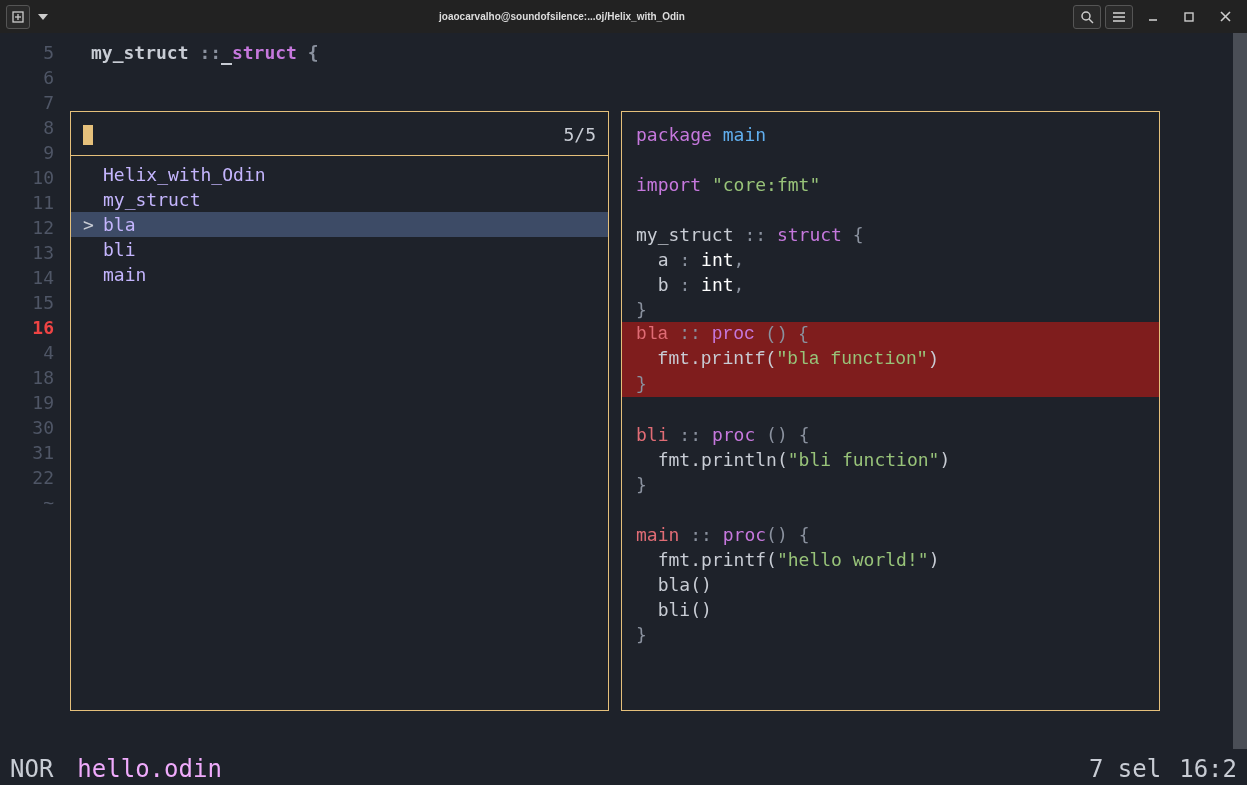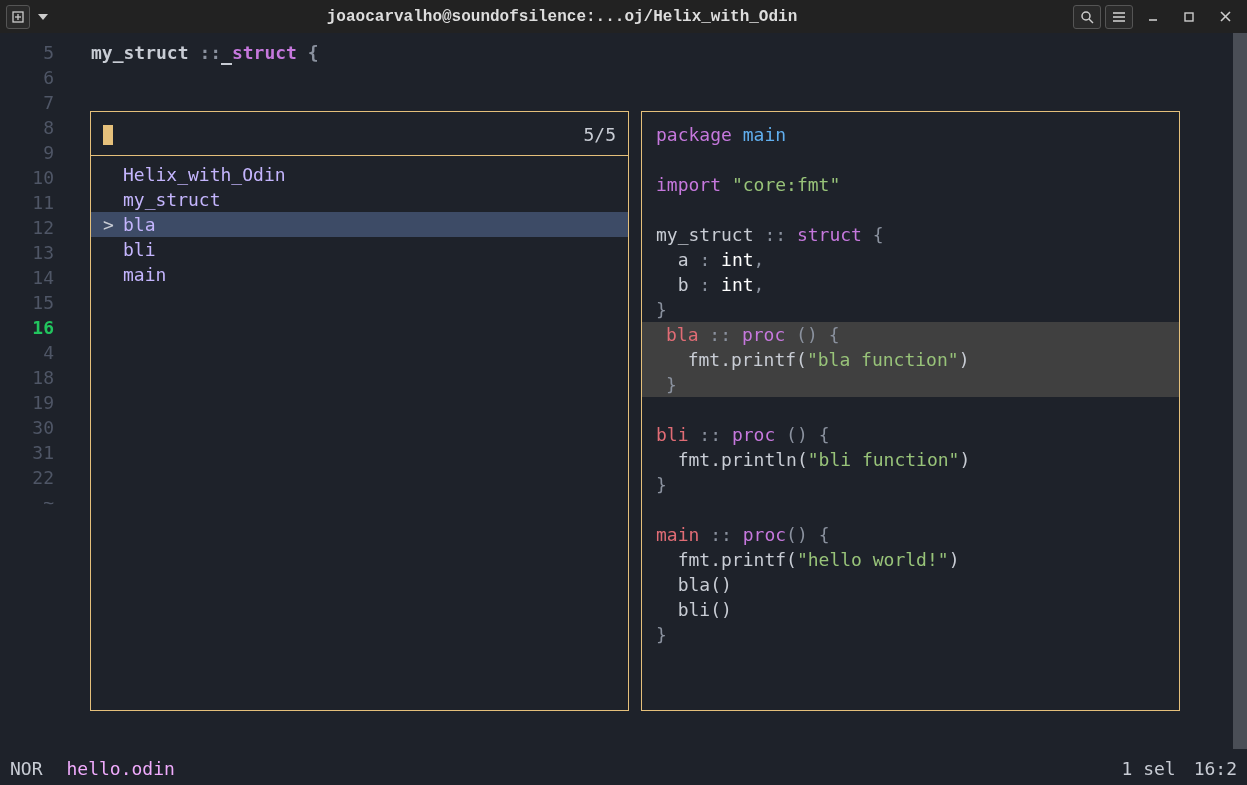--- a/index.html
+++ b/index.html
@@ -11,22 +11,22 @@
     width:1247px; height:785px;
     overflow:hidden;
     display:flex; flex-direction:column;
   }
   
   .titlebar {
     height:33px;
     background:#222222;
     display:flex; align-items:center;
     color:#ddd;
-    font-family:Liberation Mono, monospace;
-    font-size:16px;
+    font-family:Liberation Sans, sans-serif;
+    font-size:10px;
     font-weight:600;
   }
   .tb-left { display:flex; align-items:center; gap:4px; padding-left:6px; }
   .tb-btn {
     width:24px; height:24px;
     display:flex; align-items:center; justify-content:center;
     border:1px solid #555; border-radius:3px;
     background:#2a2a2a;
   }
   .tb-dd {
@@ -52,39 +52,39 @@
   }
   .gutter {
     width:64px;
     text-align:right;
     padding-right:10px;
     padding-top:7px;
     color:#4f5666;
     user-select:none;
   }
   .gutter .ln { height:25px; }
-  .gutter .ln.cur { color:#22c55e; font-weight:bold; }
+  .gutter .ln.cur { color:#ef4444; font-weight:bold; }
   .bg-code {
     position:absolute;
     left:91px; top:7px;
     color:#c8ccd4;
     white-space:pre;
     font-weight:bold;
   }
   .tok-id { color:#c8ccd4; }
   .tok-kw { color:#c678dd; }
   .tok-punc { color:#8a919e; }
   .cursor-und {
     border-bottom:2px solid #c8ccd4;
   }
   .picker-wrap {
     position:absolute;
     left:70px; top:78px;
     width:1090px; height:600px;
-    display:flex; gap:12px;margin-left:20px;
+    display:flex; gap:12px;
   }
   .panel {
     flex:1;
     border:1px solid #e5c07b;
     background:#1e222a;
     display:flex; flex-direction:column;
   }
   .panel-left { }
   .search-row {
     display:flex; align-items:center;
@@ -116,32 +116,33 @@
   .preview {
     padding:10px 14px;
     white-space:pre;
   }
   .preview .tok-pk { color:#c678dd; }
   .preview .tok-mod { color:#61afef; }
   .preview .tok-str { color:#98c379; }
   .preview .tok-ty { color:#ffffff; }
   .preview .tok-fn { color:#e06c75; }
   .hl {
-    background:#404040;
+    background:#7f1d1d;
     display:block;
     margin:0 -14px;
-    padding:0 24px;
+    padding:0 14px;
+    font-family:Liberation Mono, monospace;
   }
   .statusbar {
     height:33px;
     background:#1e222a;
     display:flex; align-items:center;
     padding:0 10px;
     color:#c8ccd4;
-    font-size:18px;
+    font-size:24px;
   }
   .statusbar .mode { color:#c8ccd4; margin-right:24px; }
   .statusbar .file { color:#f0abfc; }
   .statusbar .sp { flex:1; }
   .scrollbar {
     position:absolute;
     right:0; top:33px;
     width:14px; height:716px;
     background:#2a2e36;
   }
@@ -272,16 +273,16 @@
 
 </div>
 <div class="scrollbar">
   <div class="scroll-thumb"></div>
 </div>
 
 <div class="statusbar">
   <span class="mode">NOR</span>
   <span class="file">hello.odin</span>
   <span class="sp"></span>
-  <span>1 sel</span>
+  <span>7 sel</span>
   <span style="width:18px"></span>
   <span>16:2</span>
 </div>
 
 </body></html>

